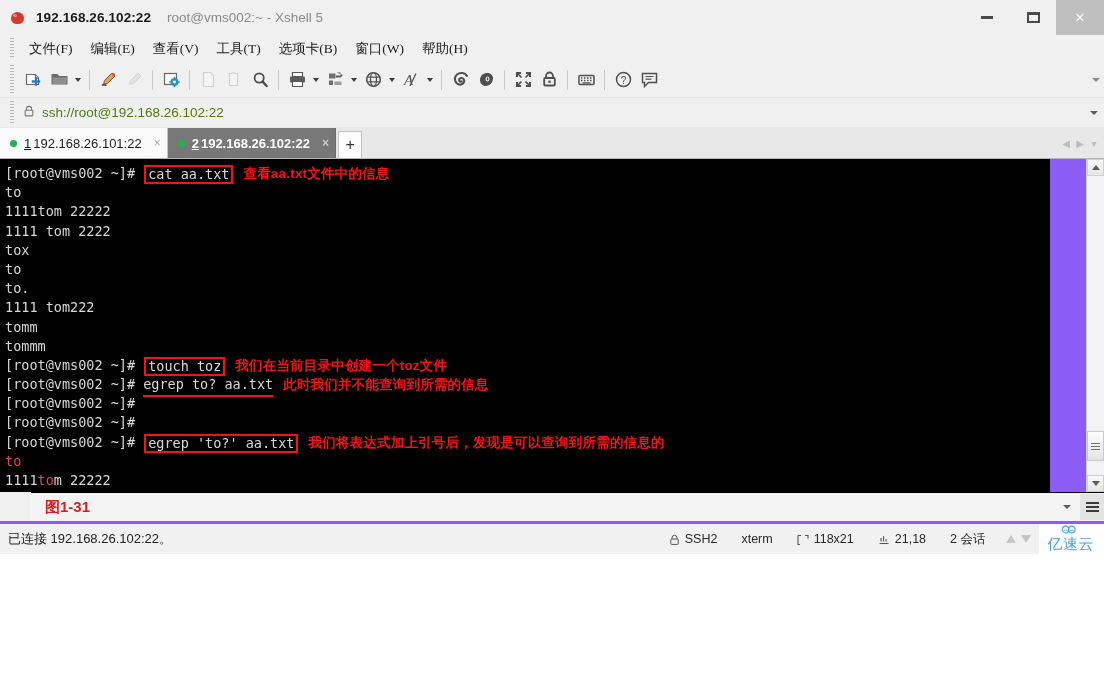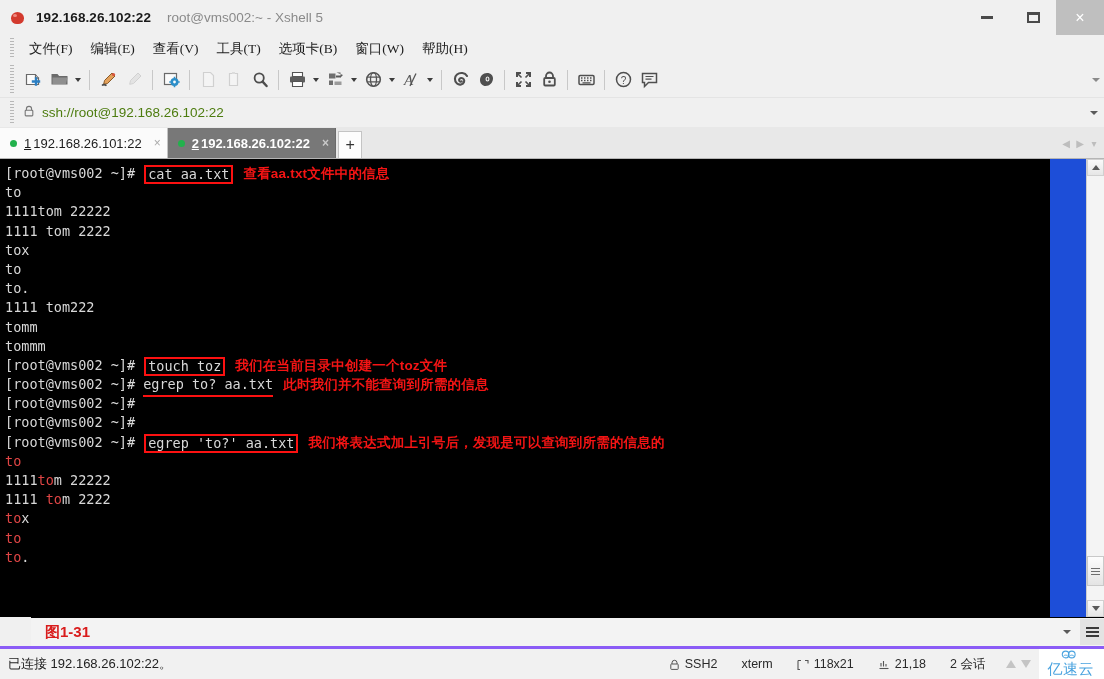--- a/index.html
+++ b/index.html
@@ -6,21 +6,21 @@
     margin: 0; padding: 0;
     background: #ffffff;
   }
   body {
     width: 1104px; height: 679px;
     font-family: "Liberation Sans", "DejaVu Sans", sans-serif;
     overflow: hidden;
     -webkit-font-smoothing: antialiased;
   }
   #app {
-    width: 1104px; height: 679px;
+    width: 1104px; height: 554px;
     position: relative;
     display: flex;
     flex-direction: column;
     background: #f0f0f0;
     box-sizing: border-box;
   }
 
   
   .titlebar {
     height: 35px;
@@ -261,21 +261,21 @@
     width: 14px; height: 30px;
     display: flex; align-items: center; justify-content: center;
     color: #bdbdbd;
     font-size: 10px;
   }
 
   
   .termwrap {
     flex: 1 1 auto;
     display: flex;
-    background: #1d4ed8;
+    background: #8b5cf6;
     position: relative;
     min-height: 0;
     gap: 36px;
   }
   .term {
     flex: 1 1 auto;
     background: #000000;
     font-family: "DejaVu Sans Mono", "Liberation Mono", monospace;
     font-size: 13.5px;
     line-height: 19.2px;

